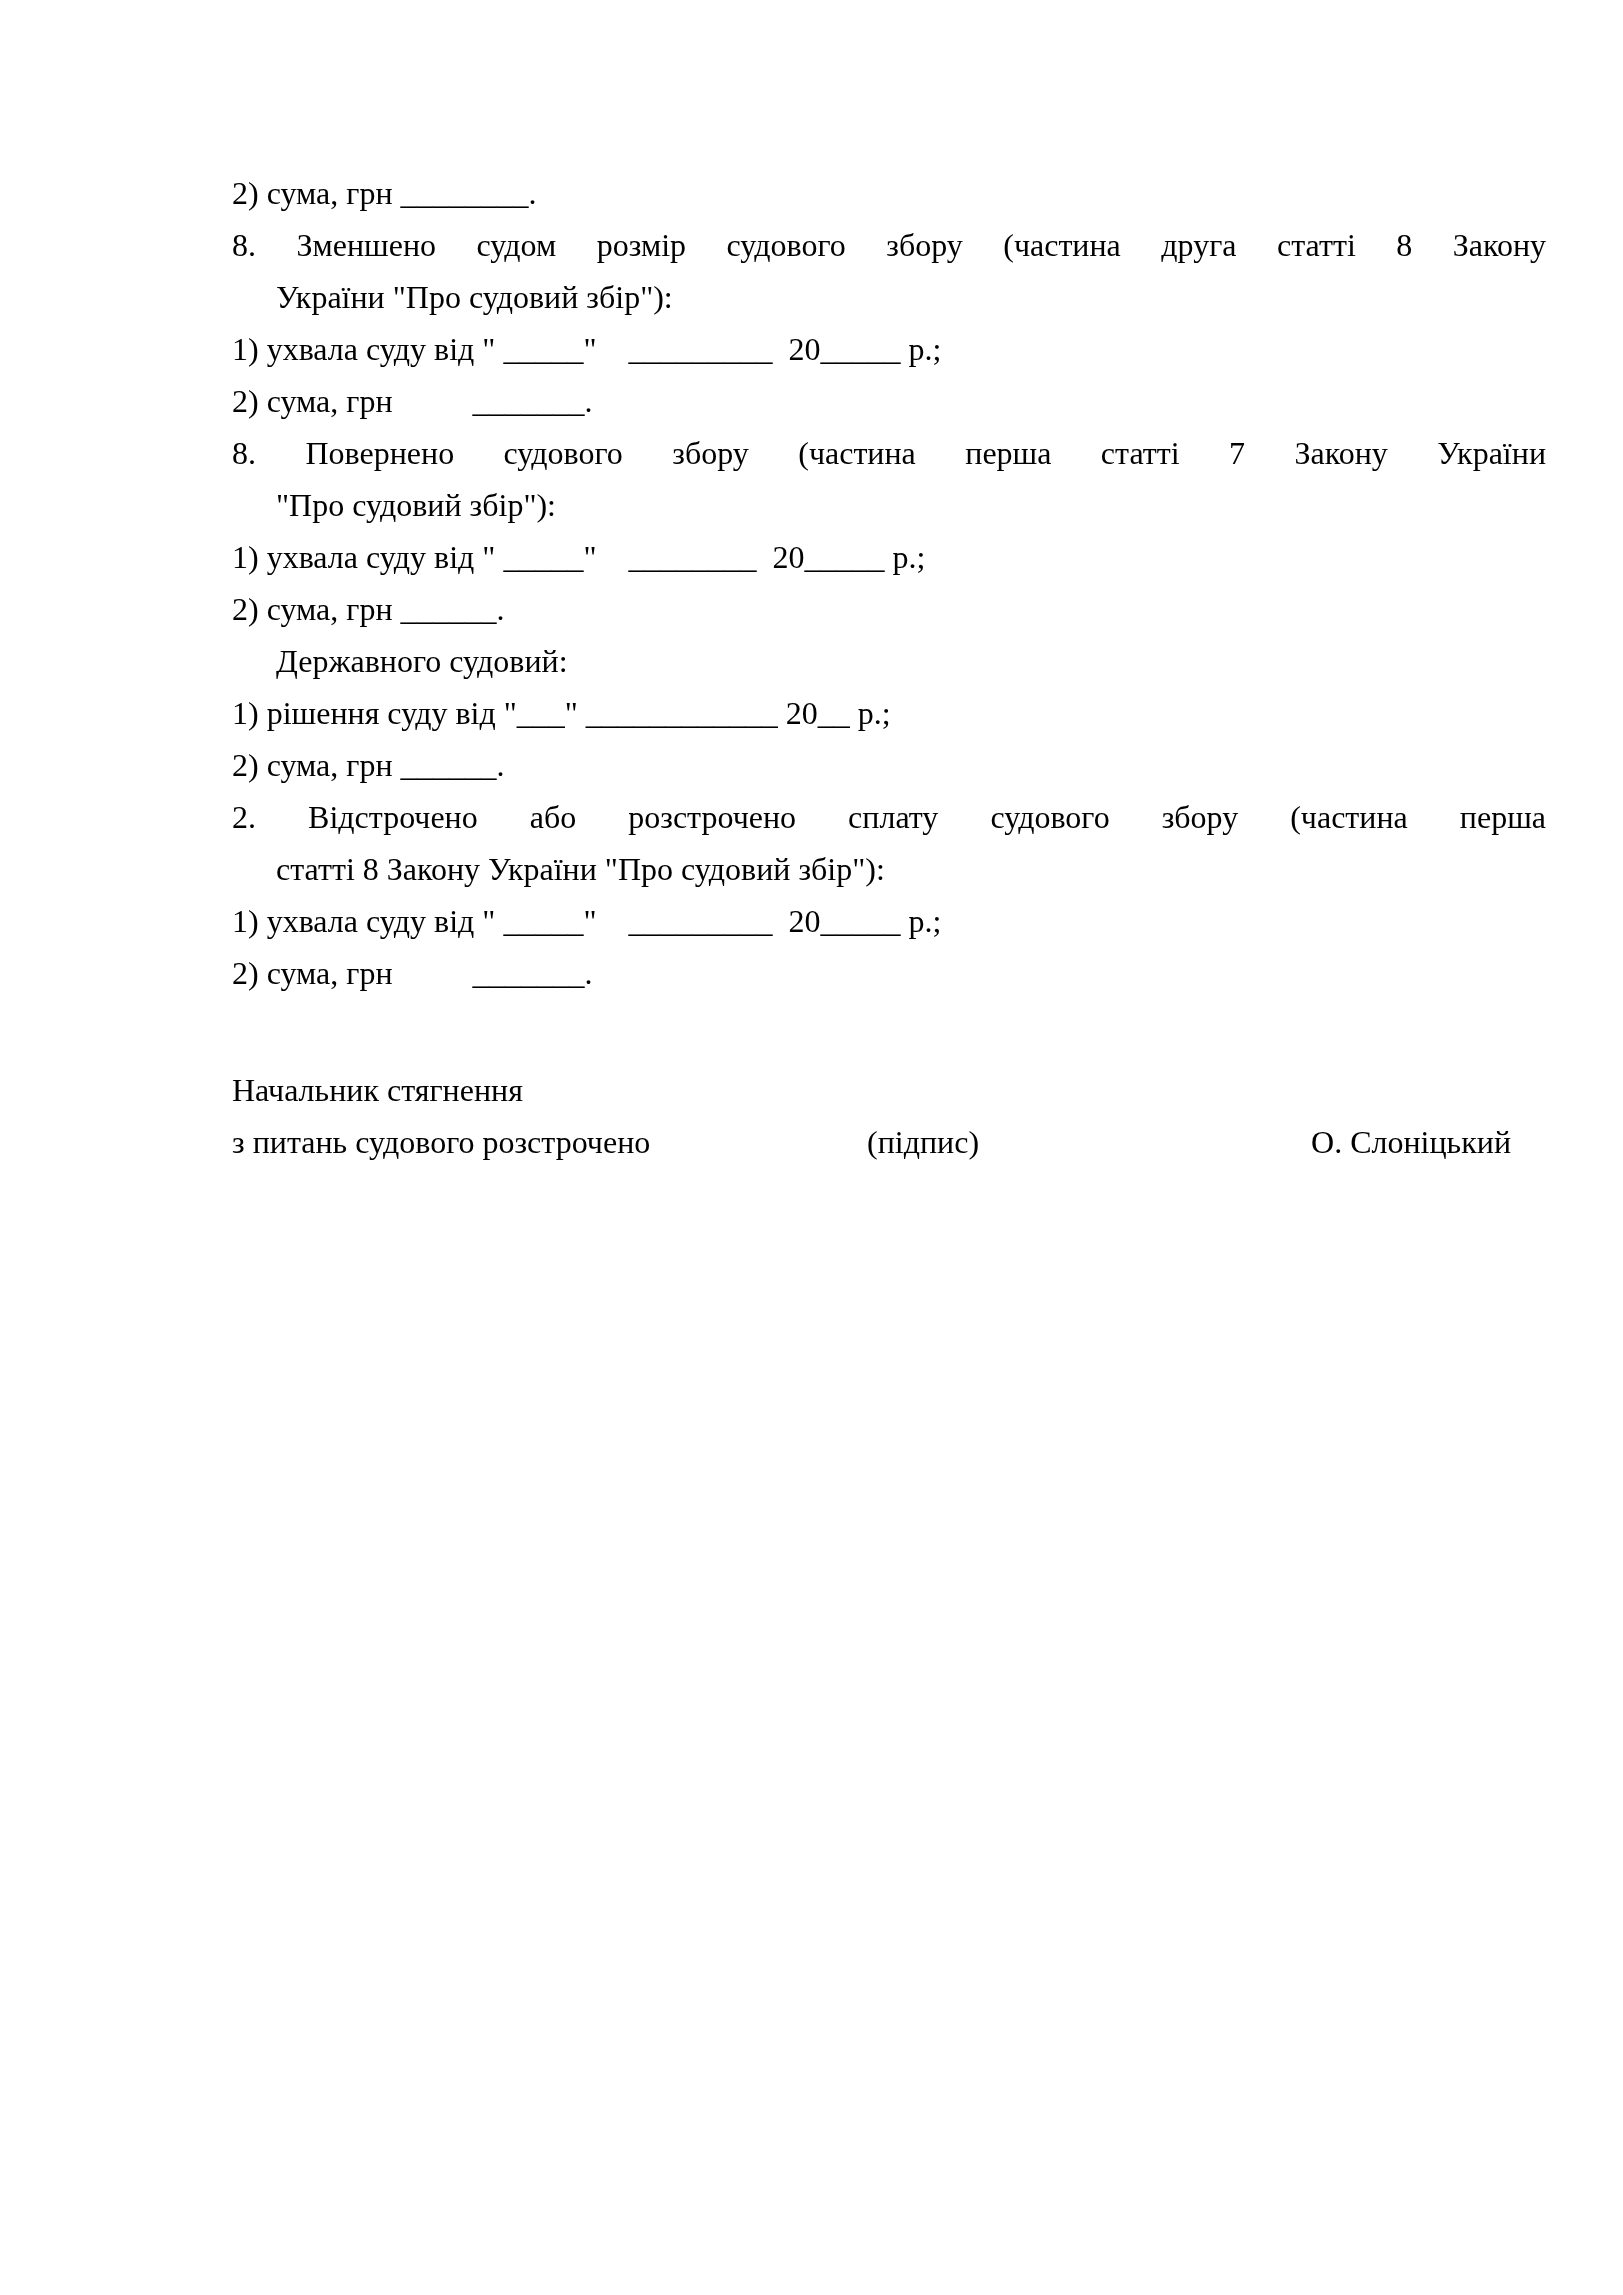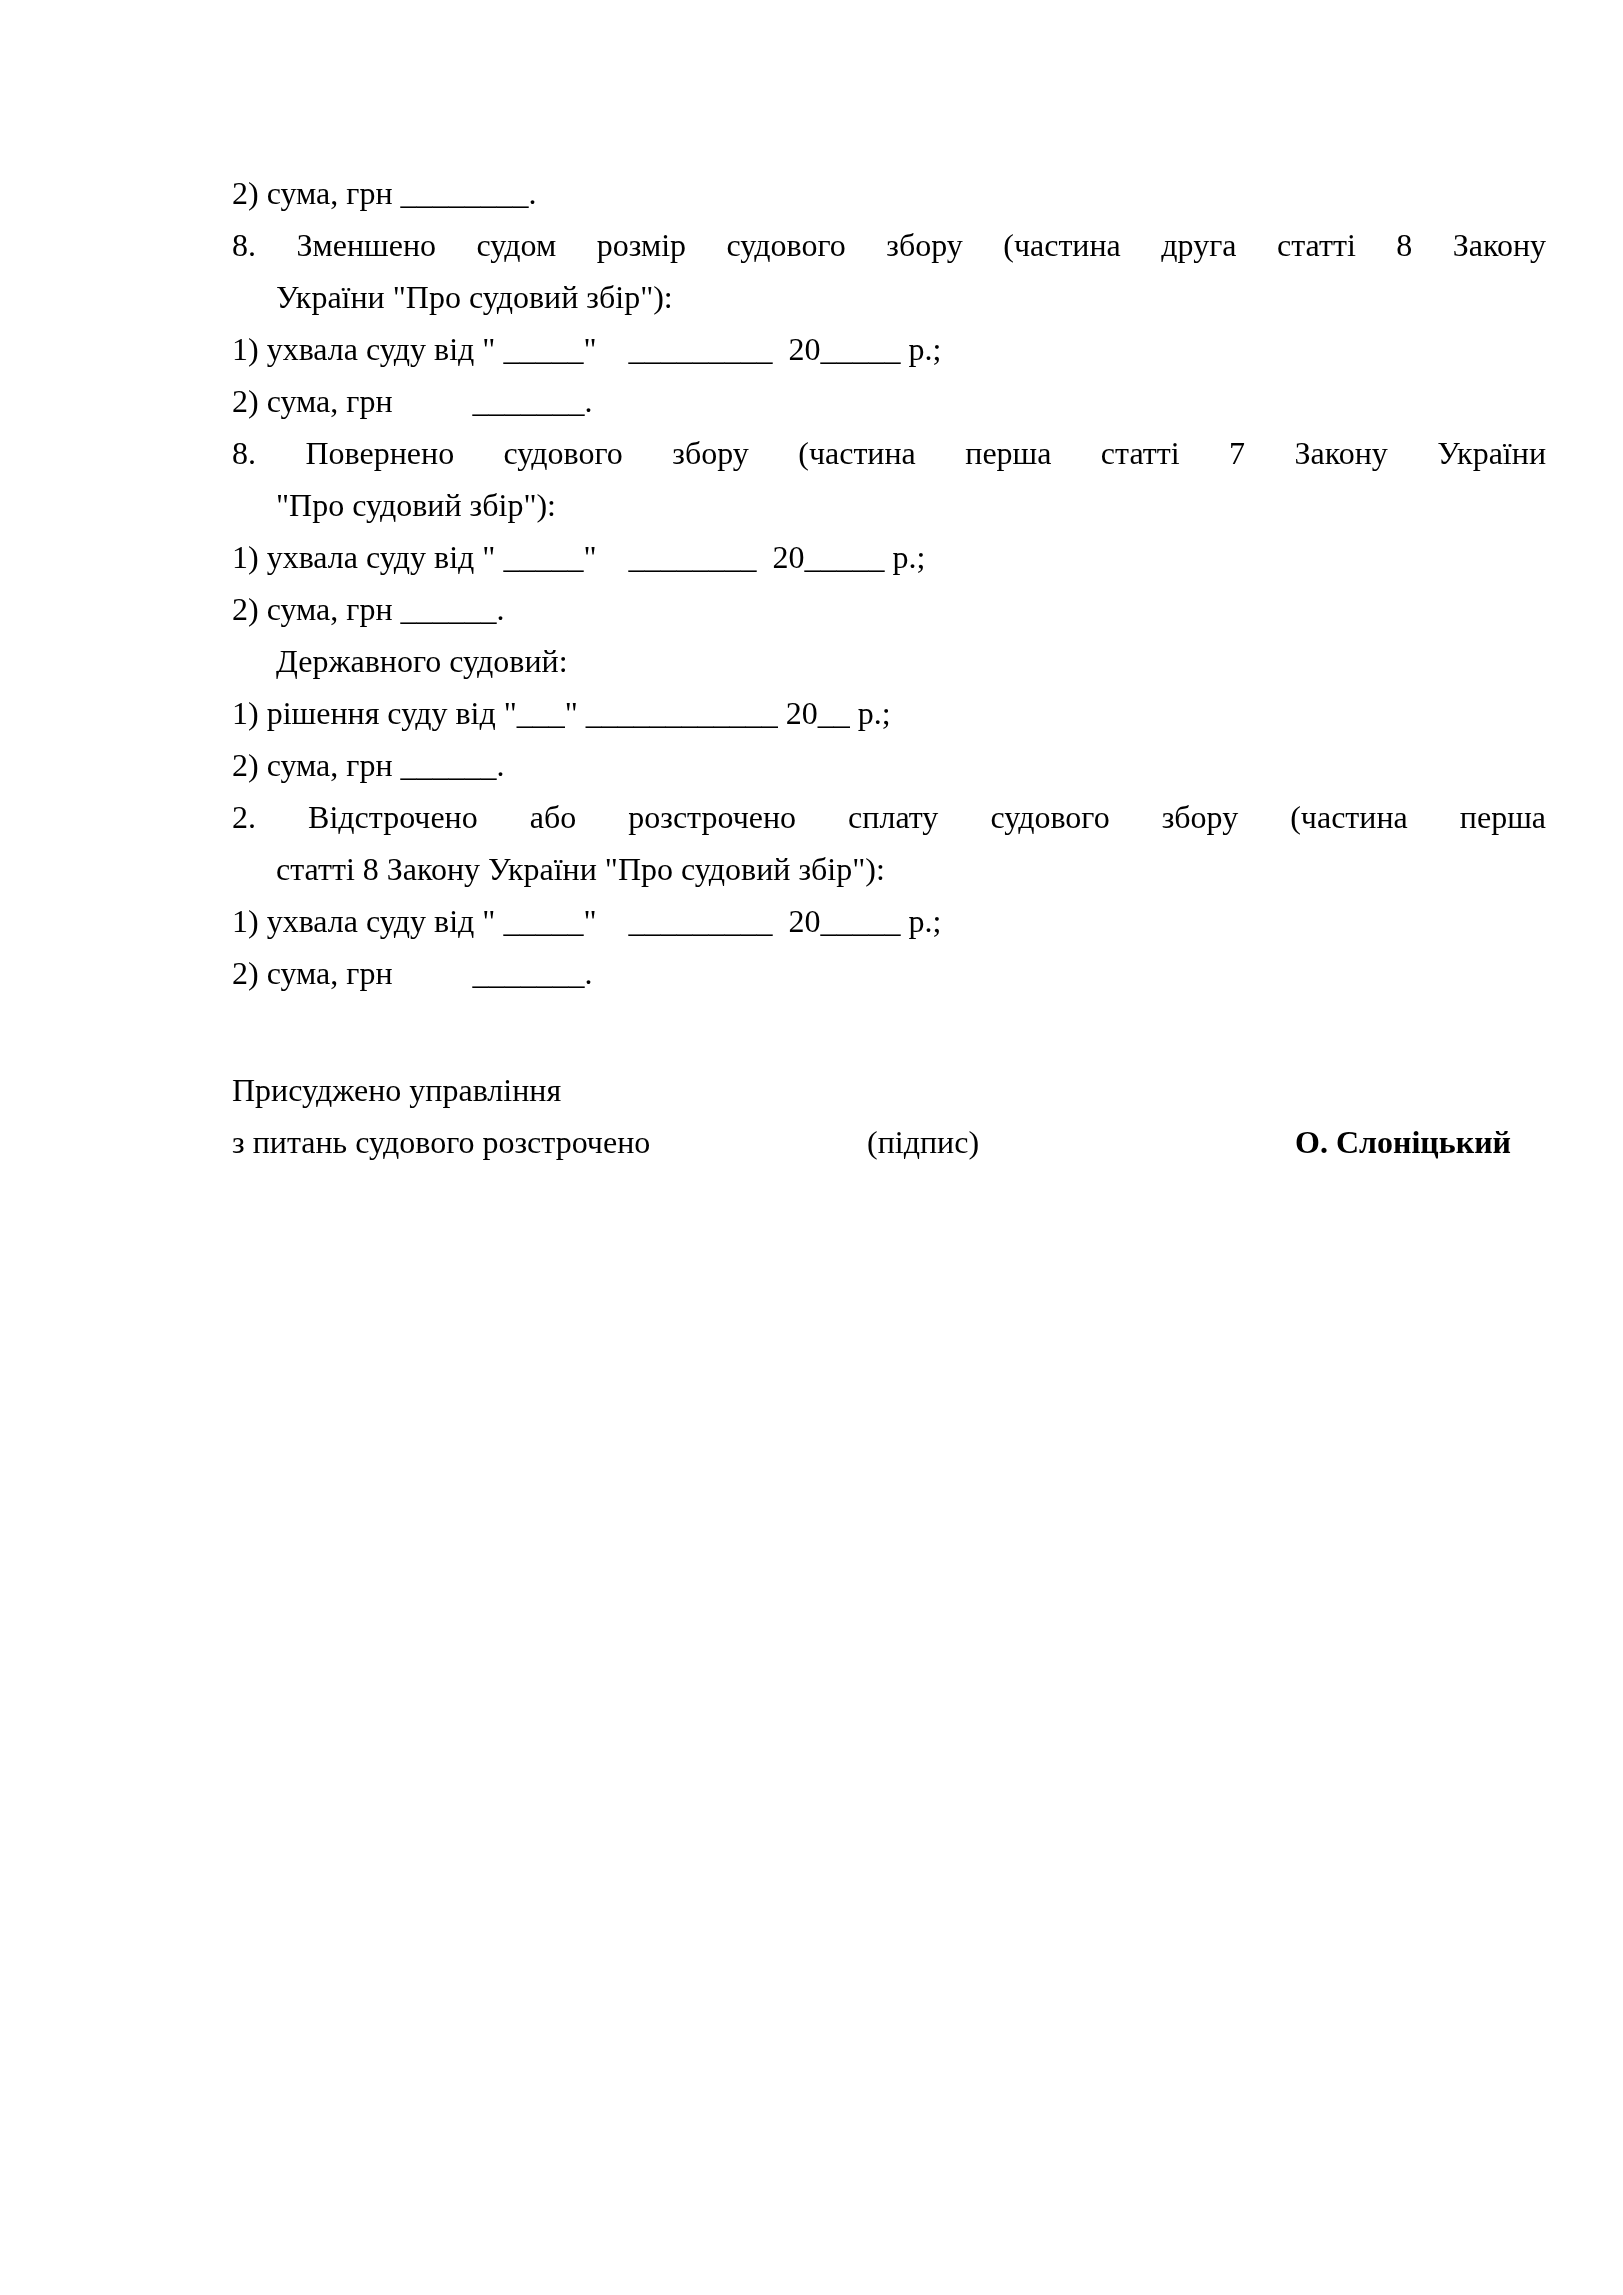--- a/index.html
+++ b/index.html
@@ -52,21 +52,21 @@
   .sig-label {
     flex: none;
     width: 635px;
   }
   .sig-placeholder {
     flex: none;
   }
   .sig-name {
     margin-left: auto;
     padding-right: 35px;
-    font-weight: bold;
+    font-weight: normal;
   }
 </style>
 </head>
 <body>
 
 <div class="page">
   <div class="content">
 
     <div class="line field">2) сума, грн ________.</div>
 
@@ -95,21 +95,21 @@
 
     <div class="line justified"><span>2. Відстрочено або розстрочено сплату судового збору (</span><span class="em">частина перша</span></div>
 
     <div class="line continuation"><span class="em">статті 8 Закону України "Про судовий збір"</span><span>):</span></div>
 
     <div class="line field">1) ухвала суду від " _____"    _________  20_____ р.;</div>
 
     <div class="line field">2) сума, грн          _______.</div>
 
     <div class="sig-block">
-      <div class="line">Присуджено управління</div>
+      <div class="line">Начальник стягнення</div>
       <div class="sig-row">
         <span class="sig-label">з питань судового розстрочено</span>
         <span class="sig-placeholder">(підпис)</span>
         <span class="sig-name">О. Слоніцький</span>
       </div>
     </div>
 
   </div>
 </div>
 

